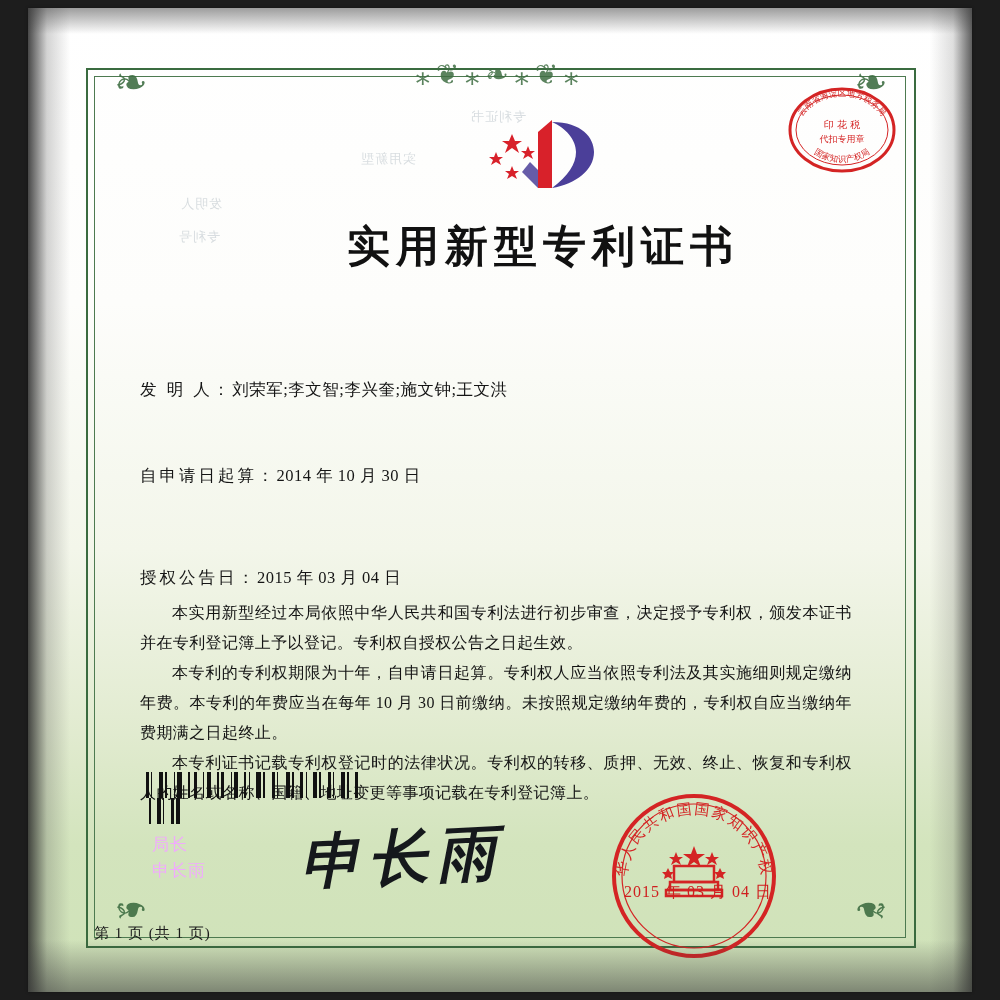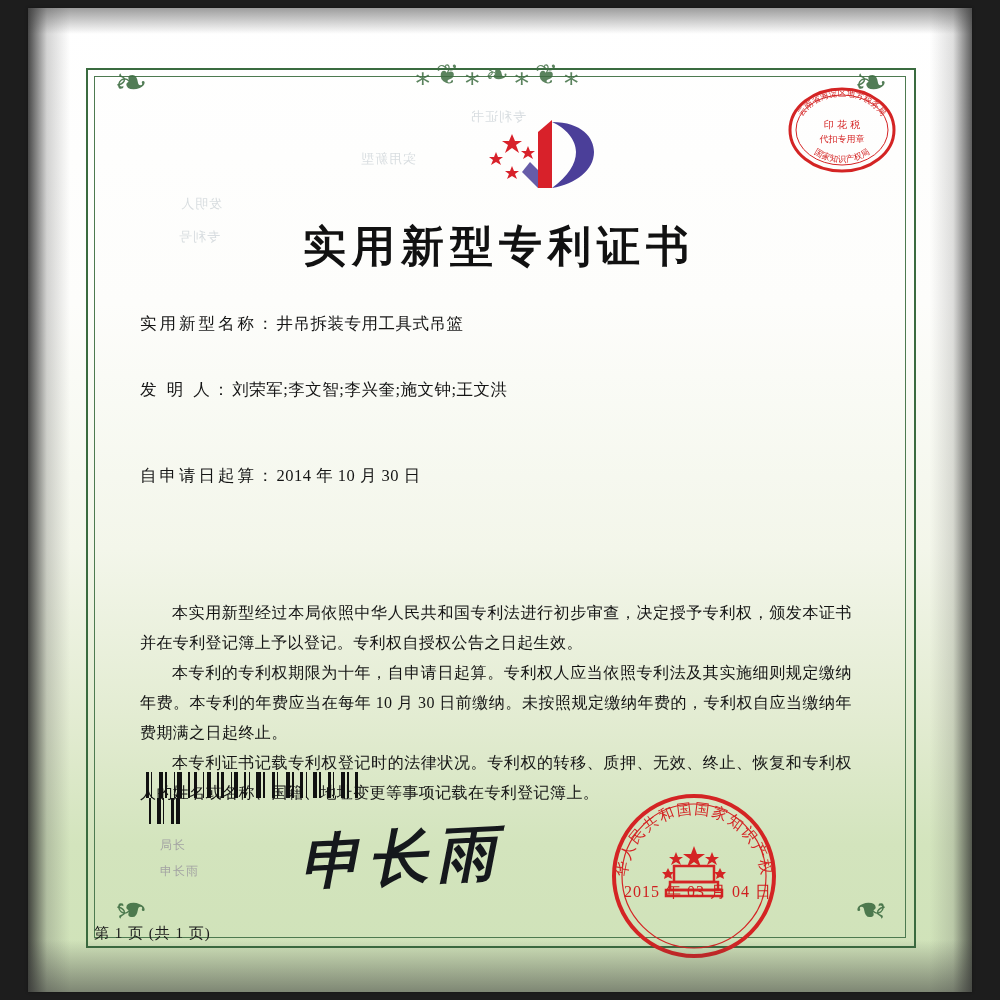--- a/index.html
+++ b/index.html
@@ -132,20 +132,21 @@
   .title {
     position: absolute;
     left: 94px; top: 218px;
     width: 810px;
     text-align: center;
     font-size: 43px;
     font-weight: bold;
     letter-spacing: 6px;
     color: #111;
     font-family: "DejaVu Serif", serif;
+    padding-left: 44px;
   }
 
   
   .field {
     position: absolute;
     left: 140px;
     font-size: 16.5px;
     color: #151515;
     white-space: nowrap;
     letter-spacing: .5px;
@@ -181,24 +182,24 @@
   .barcode i {
     display: inline-block;
     height: 26px;
     background: #111;
     vertical-align: top;
   }
 
   
   .sig-label {
     position: absolute;
-    left: 160px; top: 832px;
-    font-size: 12px;
+    left: 152px; top: 832px;
+    font-size: 17px;
     line-height: 26px;
-    color: #a3a3a3;
+    color: #f0abfc;
     letter-spacing: 1px;
   }
   .sig-script {
     position: absolute;
     left: 300px; top: 818px;
     font-size: 60px;
     font-family: "DejaVu Serif", serif;
     font-weight: bold;
     font-style: italic;
     color: #15181c;
@@ -269,28 +270,28 @@
         <polygon points="44,42 46,47 51,47 47,50 49,55 44,52 39,55 41,50 37,47 42,47"></polygon>
         <polygon points="60,56 62,61 67,61 63,64 65,69 60,66 55,69 57,64 53,61 58,61"></polygon>
         <polygon points="76,36 78,41 83,41 79,44 81,49 76,46 71,49 73,44 69,41 74,41"></polygon>
       </g>
     </svg>
   </div>
 
 
   <div class="title">实用新型专利证书</div>
 
-  <div class="field f1">
-    <span class="lab">实用新型名称：</span><span class="val">井吊拆装专用工具式吊篮</span>
-  </div>
   <div class="field f2">
     <span class="lab">发 明 人：</span><span class="val">刘荣军;李文智;李兴奎;施文钟;王文洪</span>
   </div>
   <div class="field f4">
     <span class="lab">自申请日起算：</span><span class="val">2014 年 10 月 30 日</span>
+  </div>
+  <div class="field f6">
+    <span class="lab">授权公告日：</span><span class="val">2015 年 03 月 04 日</span>
   </div>
 
   <div class="body-text">
     <p>本实用新型经过本局依照中华人民共和国专利法进行初步审查，决定授予专利权，颁发本证书并在专利登记簿上予以登记。专利权自授权公告之日起生效。</p>
     <p>本专利的专利权期限为十年，自申请日起算。专利权人应当依照专利法及其实施细则规定缴纳年费。本专利的年费应当在每年 10 月 30 日前缴纳。未按照规定缴纳年费的，专利权自应当缴纳年费期满之日起终止。</p>
     <p>本专利证书记载专利权登记时的法律状况。专利权的转移、质押、无效、终止、恢复和专利权人的姓名或名称、国籍、地址变更等事项记载在专利登记簿上。</p>
   </div>
 
   <div class="barcode">
     <i style="width:3px"></i><i style="width:2px;background:transparent"></i><i style="width:1px"></i><i style="width:3px;background:transparent"></i>

